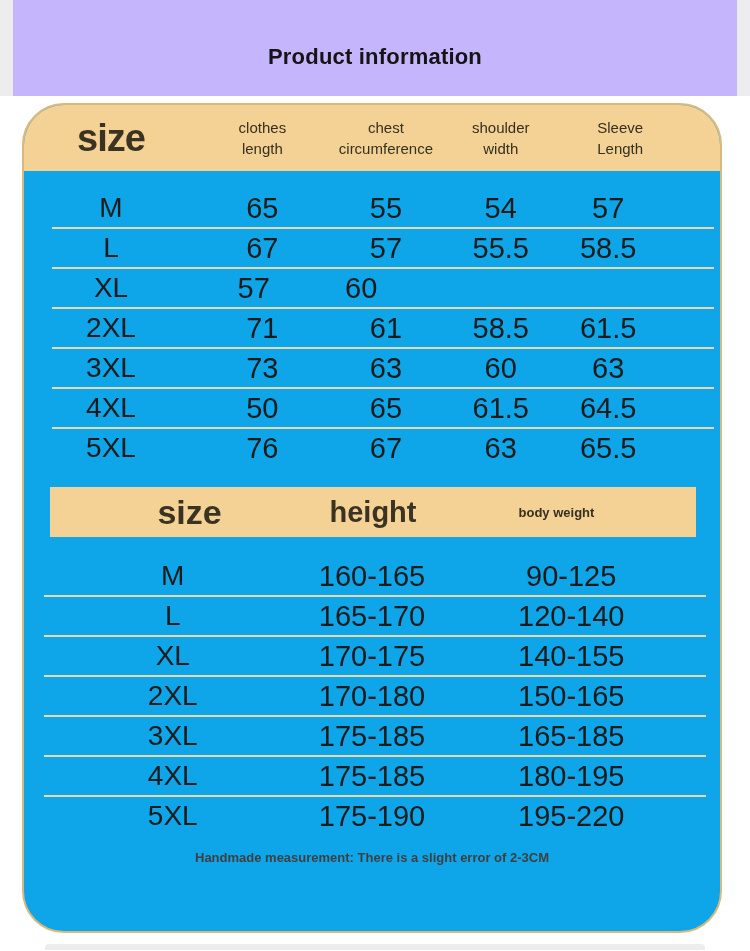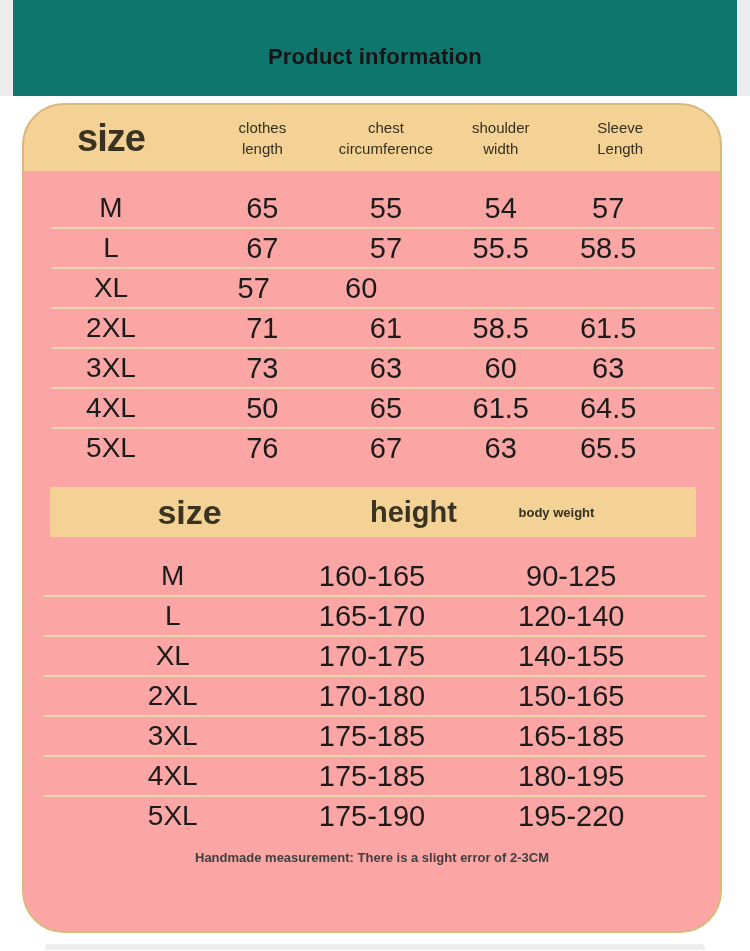--- a/index.html
+++ b/index.html
@@ -7,31 +7,31 @@
     --panel-border:#d9ba7c;
     --divider:#e7d9a9;
     --heading:#3a3322;
     --value:#1b1b1b;
   }
   *{margin:0;padding:0;box-sizing:border-box;}
   html,body{width:750px;height:951px;background:#ffffff;overflow:hidden;}
   body{font-family:"Liberation Sans",sans-serif;position:relative;}
 
   
-  .top-section{position:relative;height:96px;background:#0f766e;}
+  .top-section{position:relative;height:96px;background:#c4b5fd;}
   .edge-strip{position:absolute;top:0;width:13px;height:96px;background:#ededed;}
   .edge-strip.left{left:0;}
   .edge-strip.right{right:0;}
   .page-title{padding-top:44px;text-align:center;font-size:22px;font-weight:bold;color:#141414;letter-spacing:.2px;}
 
   
   .panel{
     position:absolute;left:22px;top:103px;width:700px;height:830px;
     border:2px solid var(--panel-border);
-    border-radius:42px;background:#fca5a5;overflow:hidden;
+    border-radius:42px;background:#0ea5e9;overflow:hidden;
   }
 
   
   .band1{height:66px;background:var(--band);display:flex;align-items:center;}
   .col-size1{width:25%;text-align:center;font-size:38px;font-weight:bold;color:var(--heading);letter-spacing:-1px;}
   .col-h{font-weight:normal;color:#35301f;text-align:center;font-size:15px;line-height:1.4;}
   .col-h.w1{width:18.5%;}
   .col-h.w2{width:17%;font-size:15px;}
   .col-h.w3{width:16%;}
   .col-h.w4{width:23.5%;padding-right:36px;}
@@ -45,21 +45,21 @@
   .t1-row .c2{width:17%;}
   .t1-row .c3{width:16%;}
   .t1-row .c4{width:23.5%;padding-right:60px;}
   .t1-row:not(:last-child)::after{
     content:"";position:absolute;left:28px;right:6px;bottom:-1px;height:2px;background:var(--divider);
   }
 
   
   .band2{margin:19px 24px 0 26px;height:50px;background:var(--band);display:flex;align-items:center;}
   .col-size2{width:37%;padding-left:40px;text-align:center;font-size:34px;font-weight:bold;color:var(--heading);}
-  .col-height{width:26%;text-align:right;font-size:29px;font-weight:bold;color:var(--heading);}
+  .col-height{width:26%;text-align:center;font-size:29px;font-weight:bold;color:var(--heading);}
   .col-weight{width:37%;padding-right:40px;text-align:center;font-size:13px;font-weight:bold;color:#35301f;}
 
   
   .table2{margin-top:19px;}
   .t2-row .c-size{width:37%;padding-left:40px;font-size:28px;}
   .t2-row .c-height{width:26%;}
   .t2-row .c-weight{width:37%;padding-right:40px;}
   .t2-row:not(:last-child)::after{
     content:"";position:absolute;left:20px;right:14px;bottom:-1px;height:2px;background:var(--divider);
   }

